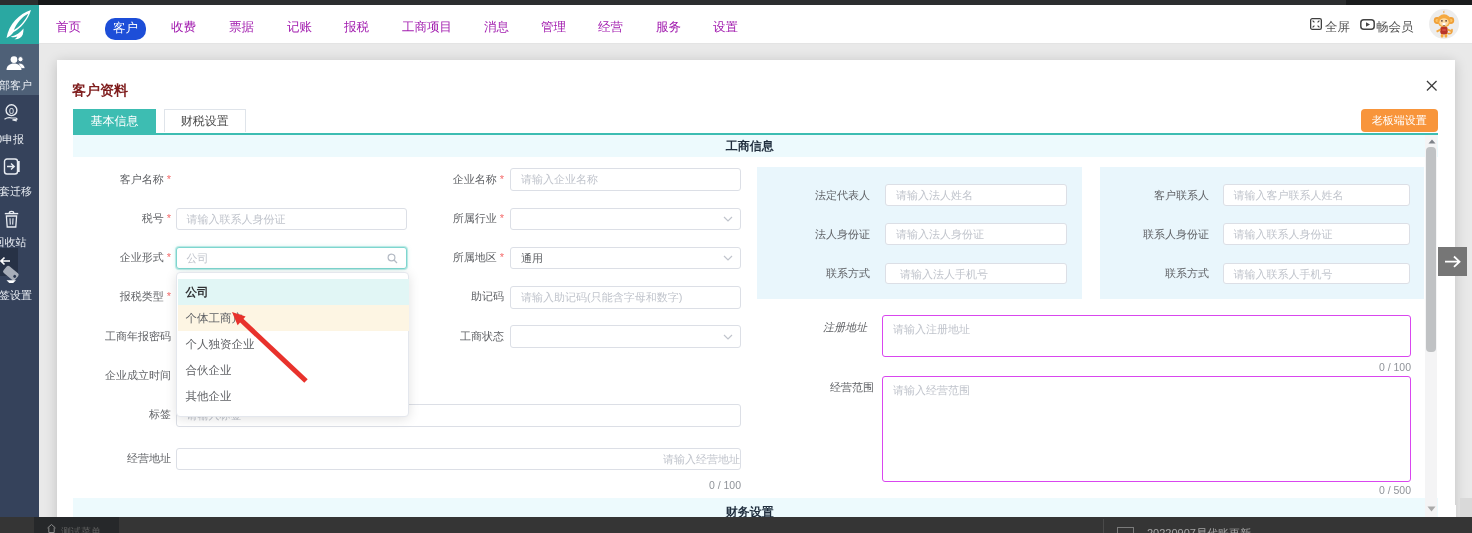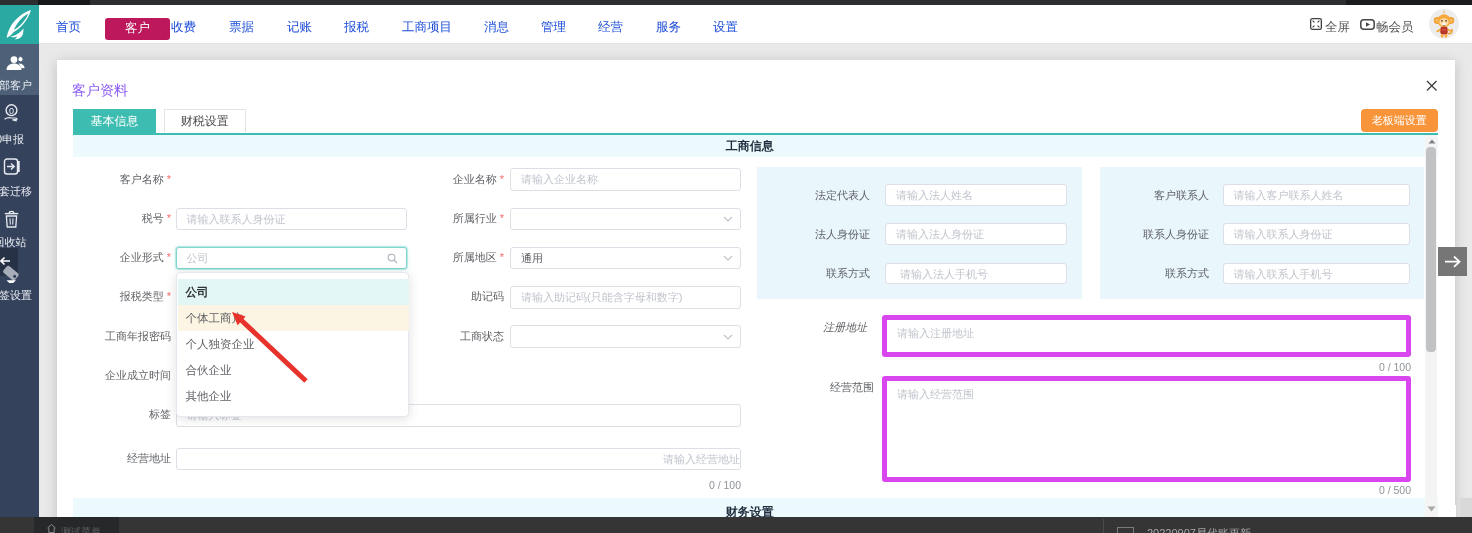--- a/index.html
+++ b/index.html
@@ -5,46 +5,46 @@
   * { margin:0; padding:0; box-sizing:border-box; }
   html,body { width:1472px; height:533px; overflow:hidden; }
   body { position:relative; background:#e9e9e9; font-family:"Liberation Sans",sans-serif; }
   .abs { position:absolute; }
   
   #topstrip { left:0; top:0; width:1472px; height:5px; background:#2c2e2f; }
   #topseg1 { left:38px; top:0; width:52px; height:5px; background:#161819; }
   #topseg2 { left:1346px; top:0; width:126px; height:5px; background:#1a1c1d; }
   
   #nav { left:39px; top:5px; width:1433px; height:39px; background:#fff; border-bottom:1px solid #e4e4e4; }
-  .navitem { position:absolute; top:14px; font-size:12.5px; color:#1d4ed8; white-space:nowrap; }
-  #pill { left:66px; top:13px; width:65px; height:21.5px; background:#be185d; border-radius:3px; color:#fff; font-size:12.5px; text-align:center; line-height:21.5px; }
+  .navitem { position:absolute; top:14px; font-size:12.5px; color:#a21caf; white-space:nowrap; }
+  #pill { left:66px; top:13px; width:41px; height:21.5px; background:#1d4ed8; border-radius:10px; color:#fff; font-size:12.5px; text-align:center; line-height:21.5px; }
   
   #logo { left:0; top:5px; width:39px; height:39px; background:#2aa8a2; }
   
   #sidebar { left:0; top:44px; width:39px; height:473px; background:#35425b; overflow:hidden; }
   #sideitem1 { position:absolute; left:0; top:0; width:39px; height:51px; background:#4e6077; }
   .sicon { position:absolute; left:0; width:39px; text-align:center; }
   .slabel { position:absolute; left:-14px; width:48px; text-align:center; font-size:11px; color:#e8ecf2; white-space:nowrap; letter-spacing:0; }
   
   #modal { left:57px; top:60px; width:1398px; height:473px; background:#fff; box-shadow:0 2px 12px rgba(0,0,0,0.18); }
-  #mtitle { left:15px; top:22px; font-size:14px; font-weight:normal; color:#8b5cf6; }
+  #mtitle { left:15px; top:22px; font-size:14px; font-weight:bold; color:#7f1d1d; }
   #tab1 { left:16px; top:48.5px; width:83px; height:24px; background:#3dbdb2; color:#fff; font-size:12px; text-align:center; line-height:24px; }
   #tab2 { left:106.5px; top:48.5px; width:82.5px; height:23px; background:#fff; border:1px solid #dfe4ea; border-bottom:none; color:#4a4a4a; font-size:12px; text-align:center; line-height:23px; }
   #tealrule { left:16px; top:72.5px; width:1364.6px; height:2px; background:#3dbdb2; }
   #obtn { left:1304px; top:48.6px; width:76.6px; height:23px; background:#f8953b; border-radius:4px; color:#fff; font-size:11px; text-align:center; line-height:23px; }
   #xbtn { left:1369px; top:20px; width:11.5px; height:11.5px; }
   #bar1 { left:16px; top:74.5px; width:1364.6px; height:22px; background:#edfafd; text-align:center; font-size:12px; font-weight:bold; color:#1f2d3d; line-height:23px; padding-right:11px; }
   #bar2 { left:16px; top:438px; width:1364.6px; height:18.8px; background:#edfafd; text-align:center; font-size:12px; font-weight:bold; color:#1f2d3d; line-height:12px; padding-top:8px; padding-right:11px; }
   
   .in { position:absolute; background:#fff; border:1px solid #dcdfe6; border-radius:3px; height:22.5px; font-size:11px; color:#c0c4cc; line-height:20.5px; padding-left:10px; white-space:nowrap; overflow:hidden; }
   .lb { position:absolute; font-size:11px; color:#606266; text-align:right; white-space:nowrap; line-height:11px; }
   .st { color:#f56c6c; margin-left:3px; font-weight:normal; }
   .cnt { position:absolute; font-size:10.5px; color:#8f9399; text-align:right; }
   .box { position:absolute; background:#e9f6fc; }
-  .ta { position:absolute; background:#fff; border:5px solid #d946ef; border-radius:3px; font-size:11px; color:#c0c4cc; padding:6px 0 0 10px; }
+  .ta { position:absolute; background:#fff; border:1px solid #d946ef; border-radius:3px; font-size:11px; color:#c0c4cc; padding:6px 0 0 10px; }
   .chev { position:absolute; }
   
   #ddpanel { left:118.5px; top:212px; width:233.5px; height:144.5px; background:#fff; border:1px solid #e4e7ed; border-radius:4px; box-shadow:0 2px 12px rgba(0,0,0,0.12); }
   .dditem { position:absolute; left:1px; width:231.5px; height:26.1px; font-size:11.5px; color:#606266; line-height:26.1px; padding-left:8px; }
   
   #sctrack { left:1368px; top:75px; width:12px; height:398px; background:#f4f4f5; }
   #scthumb { left:1369px; top:86.5px; width:10px; height:205px; background:#c0c2c4; border-radius:4px; }
   
   #footer { left:0; top:517px; width:1472px; height:16px; background:#353535; overflow:hidden; }
   #fseg { position:absolute; left:34px; top:0; width:85px; height:16px; background:#26282a; }

